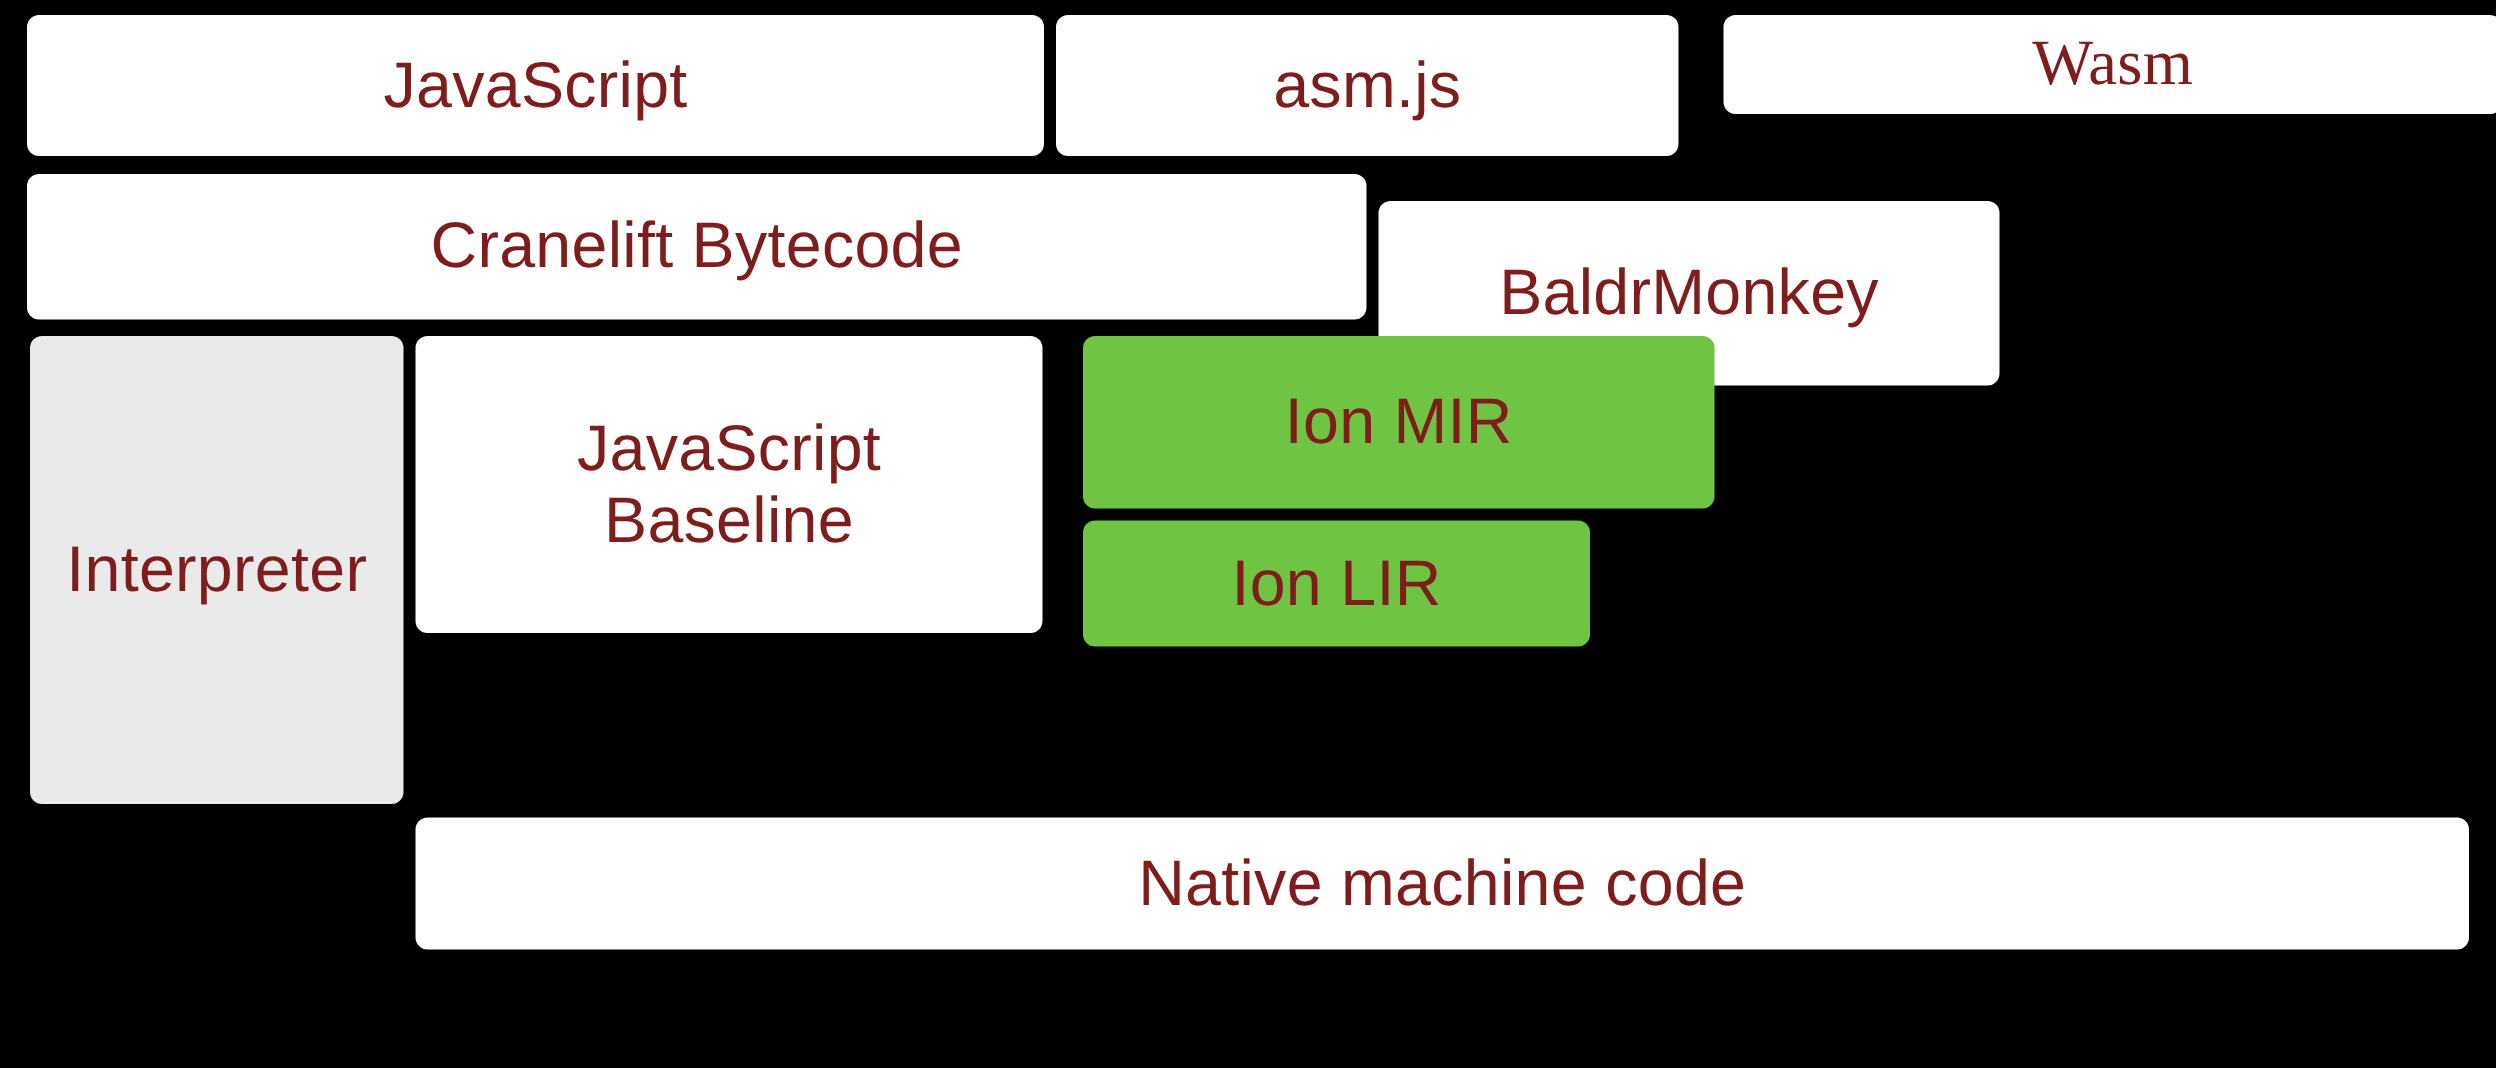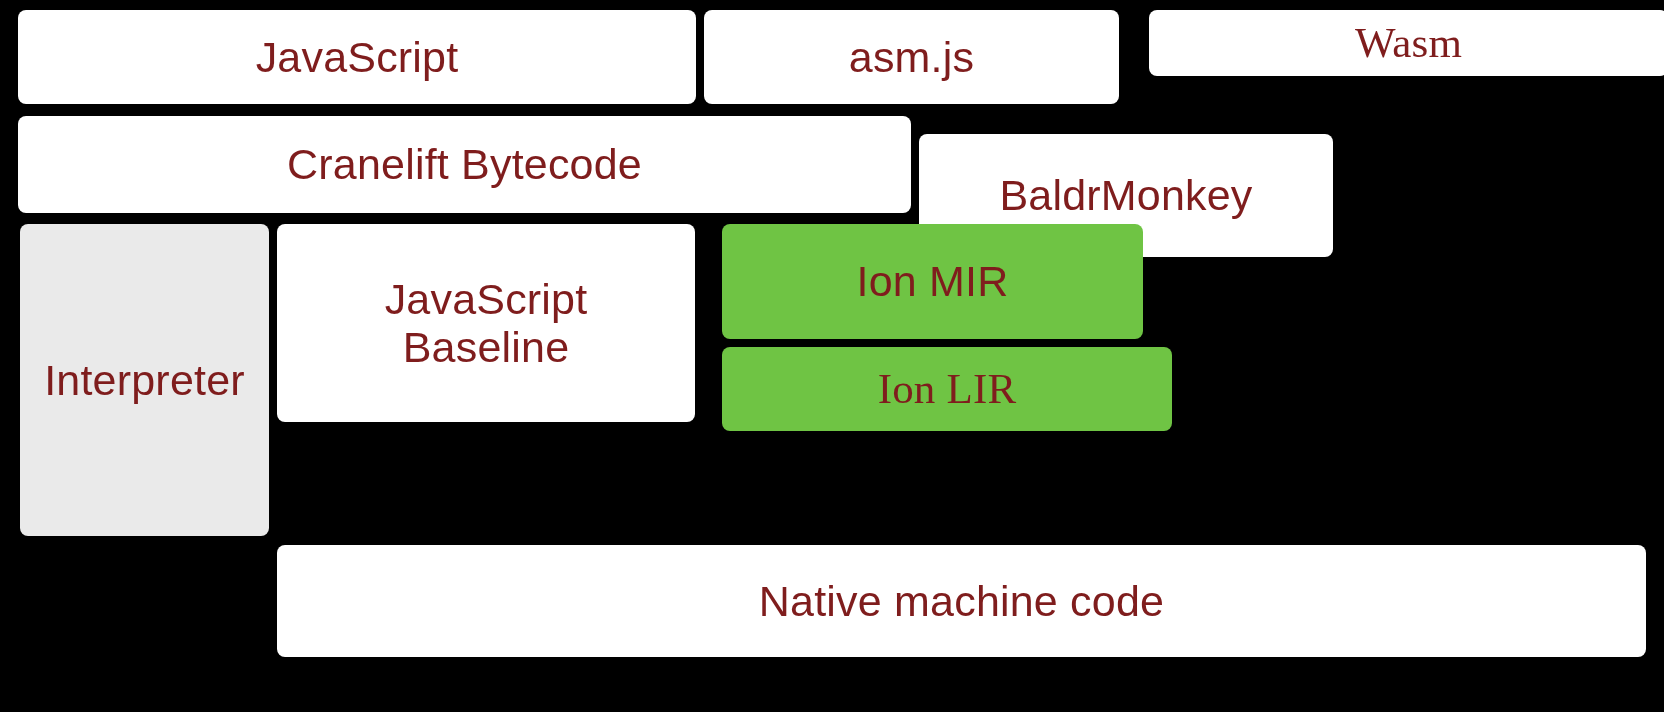--- a/index.html
+++ b/index.html
@@ -42,15 +42,15 @@
 <div id="stage">
     <div class="node white" style="left: 18px; top: 10px; width: 678px; height: 94px;">JavaScript</div>
     <div class="node white" style="left: 704px; top: 10px; width: 415px; height: 94px;">asm.js</div>
     <div class="node white" style="left: 1149px; top: 10px; width: 519px; height: 66px; font-family: Liberation Serif, serif;">Wasm</div>
     <div class="node white" style="left: 18px; top: 116px; width: 893px; height: 97px;">Cranelift Bytecode</div>
     <div class="node white" style="left: 919px; top: 116px; width: 414px; height: 123px; margin-top: 18px;">BaldrMonkey</div>
     <div class="node gray" style="left: 20px; top: 224px; width: 249px; height: 312px;">Interpreter</div>
     <div class="node white" style="left: 277px; top: 224px; width: 418px; height: 198px;">JavaScript
 Baseline</div>
     <div class="node green" style="left: 703px; top: 224px; width: 421px; height: 115px;">Ion MIR</div>
-    <div class="node green" style="left: 703px; top: 347px; width: 450px; height: 84px; font-family: Liberation Serif, serif;">Ion LIR</div>
-    <div class="node white" style="left: 277px; top: 545px; width: 1369px; height: 112px;">Native machine code</div>
+    <div class="node green" style="left: 703px; top: 347px; width: 338px; height: 84px;">Ion LIR</div>
+    <div class="node white" style="left: 277px; top: 545px; width: 1369px; height: 88px;">Native machine code</div>
   </div>
 
 </body></html>

